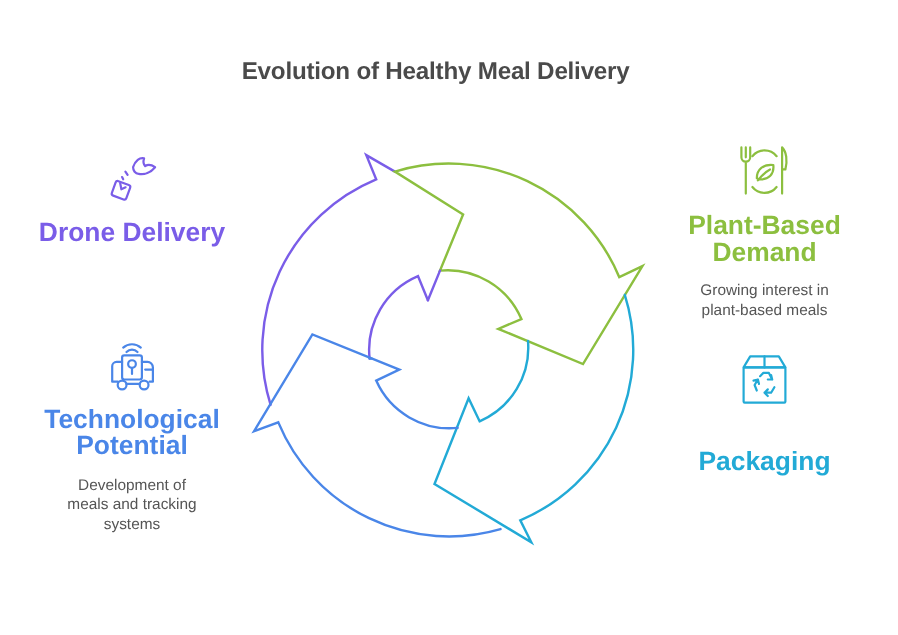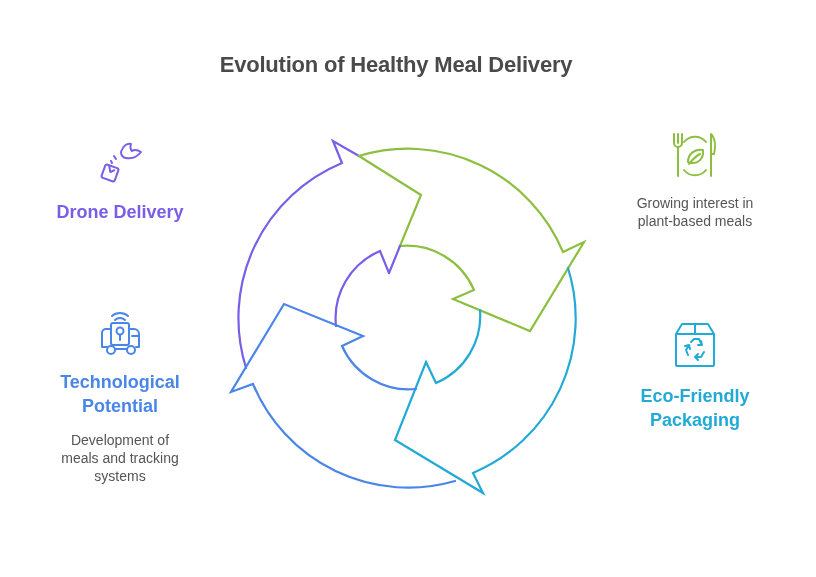--- a/index.html
+++ b/index.html
@@ -3,21 +3,21 @@
   <meta charset="utf-8">
   <style>
     html, body { margin: 0; padding: 0; background: #ffffff; }
     body { width: 816px; height: 577px; position: relative; overflow: hidden;
            font-family: "Liberation Sans", "DejaVu Sans", sans-serif; }
     .title { position: absolute; left: 0; width: 792px; top: 52px; text-align: center;
              font-size: 22px; font-weight: bold; color: #4a4a4a; letter-spacing: -0.2px; }
     .cycle { position: absolute; left: 0; top: 0; width: 816px; height: 577px; }
     .block { position: absolute; text-align: center; }
     .block .icon { display: block; margin: 0 auto; }
-    .block .heading { font-size: 18px; font-weight: bold; line-height: 24px; margin: 0; }
+    .block .heading { font-size: 24px; font-weight: bold; line-height: 24px; margin: 0; }
     .block .desc { font-size: 14px; color: #555555; line-height: 18px; margin: 0; }
     #b-drone { left: 30px; width: 180px; top: 140px; }
     #b-drone .heading { margin-top: 10px; }
     #b-drone .desc { margin-top: 12px; }
     #b-tech { left: 30px; width: 180px; top: 308px; }
     #b-tech .heading { margin-top: 10px; }
     #b-tech .desc { margin-top: 13px; }
     #b-plant { left: 605px; width: 180px; top: 130px; }
     #b-plant .heading { margin-top: 12px; }
     #b-plant .desc { margin-top: 12px; }
@@ -83,32 +83,36 @@
 </div>
 
 <div class="block" id="b-plant">
   <svg class="icon" width="52" height="52" viewBox="0 0 52 52" fill="none" stroke="#8cbf3f" stroke-width="2" stroke-linecap="round" stroke-linejoin="round">
     <path d="M5 4 v9 a4 4 0 0 0 8 0 v-9 M9 4 v9 M9 17 v29"></path>
     <path d="M42 4 c4 4 5 12 3 20 h-3 v22 M42 4 v20"></path>
     <path d="M15 12 a14 14 0 0 1 22 0 M15 40 a14 14 0 0 0 22 0"></path>
     <path d="M19 32 c0 -8 6 -13 15 -12 c1 8 -4 14 -13 13 z"></path>
     <path d="M20 34 c4 -5 7 -8 11 -10"></path>
   </svg>
+  <p class="heading" style="color:#8cbf3f">
+    <span>Plant-Based</span><br>
+    <span>Demand</span>
+  </p>
   <p class="desc">
     <span>Growing interest in</span><br>
     <span>plant-based meals</span>
   </p>
 </div>
 
 <div class="block" id="b-eco">
   <svg class="icon" width="52" height="52" viewBox="0 0 52 52" fill="none" stroke="#22aad6" stroke-width="2" stroke-linecap="round" stroke-linejoin="round">
     <path d="M7 14 l6 -10 h26 l6 10 z"></path>
     <path d="M26 4 v10"></path>
     <rect x="7" y="14" width="38" height="32" rx="1"></rect>
     <path d="M22 22 l3 -3 l5 0 l3 6 M33 25 l-1 -4 M33 25 l-4 0"></path>
     <path d="M35 32 l-3 5 h-6 M26 37 l3 -3 M26 37 l3 3"></path>
     <path d="M19 35 l-2 -5 l3 -5 M20 25 l-4 1 M20 25 l1 4"></path>
   </svg>
   <p class="heading" style="color:#22aad6">
-    <span>Eco-Friendly</span><br>
+    <br>
     <span>Packaging</span>
   </p>
 </div>
 
 </body></html>

